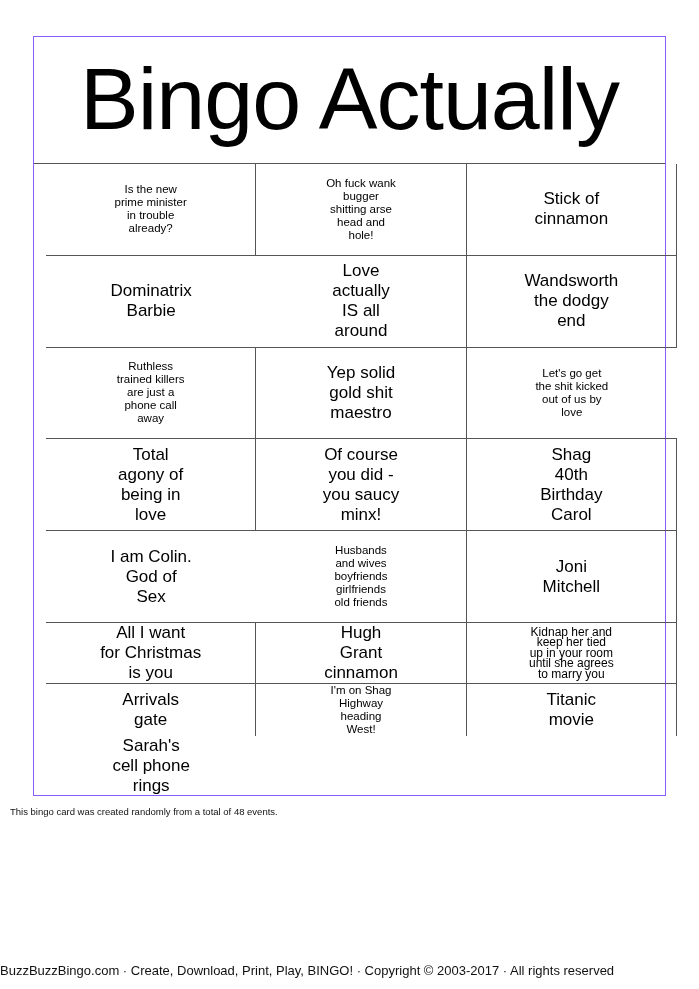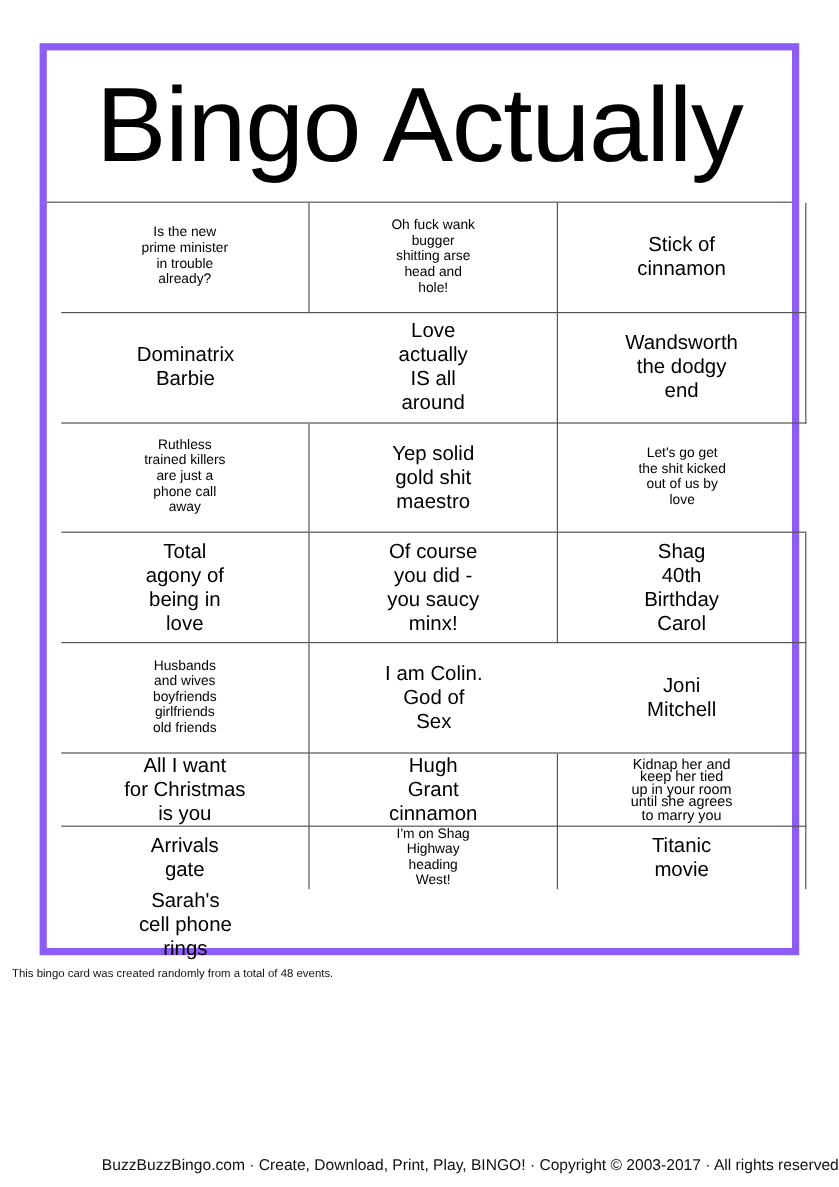--- a/index.html
+++ b/index.html
@@ -3,21 +3,21 @@
   <meta charset="utf-8">
   <style>
     html, body { margin: 0; padding: 0; background: #ffffff; }
     body {
       width: 699px; height: 989px; position: relative; overflow: hidden;
       font-family: "Liberation Sans", sans-serif; color: #000;
     }
     .card {
       position: absolute; left: 33px; top: 36px;
       width: 633px; height: 760px;
-      border: 6px solid #8b5cf6;
+      border: 1px solid #8b5cf6;
       box-sizing: border-box;
     }
     .title-row {
       position: absolute; left: 0; top: 0; width: 100%; height: 127px;
       border-bottom: 1px solid #555; box-sizing: border-box;
       display: flex; align-items: center; justify-content: center;
     }
     .title {
       font-size: 88px; line-height: 1; letter-spacing: -1px;
       margin-top: -2px;
@@ -39,21 +39,21 @@
     .cell.r5 { border-bottom: none; }
     .sz-l { font-size: 17px; line-height: 20px; }
     .sz-m { font-size: 11.5px; line-height: 13px; }
     .sz-s { font-size: 12px; line-height: 10.5px; }
     .note {
       position: absolute; left: 10px; top: 806px;
       font-size: 9.5px; color: #111;
     }
     .footer {
       position: absolute; left: 0; width: 699px; top: 963px;
-      text-align: right; font-size: 13px; color: #111;
+      text-align: left; font-size: 13px; color: #111;
     }
   </style>
 </head>
 <body>
 
 <div class="card">
   <div class="title-row">
     <div class="title">Bingo Actually</div>
   </div>
   <div class="grid" id="grid">
@@ -94,28 +94,28 @@
 being in
 love</div>
       <div class="cell sz-l">Of course
 you did -
 you saucy
 minx!</div>
       <div class="cell sz-l">Shag
 40th
 Birthday
 Carol</div>
+      <div class="cell sz-l c5">I am Colin.
+God of
+Sex</div>
       <div class="cell sz-m">Husbands
 and wives
 boyfriends
 girlfriends
 old friends</div>
-      <div class="cell sz-l c5">I am Colin.
-God of
-Sex</div>
       <div class="cell sz-l">Joni
 Mitchell</div>
       <div class="cell sz-l">All I want
 for Christmas
 is you</div>
       <div class="cell sz-l">Hugh
 Grant
 cinnamon</div>
       <div class="cell sz-s">Kidnap her and
 keep her tied

